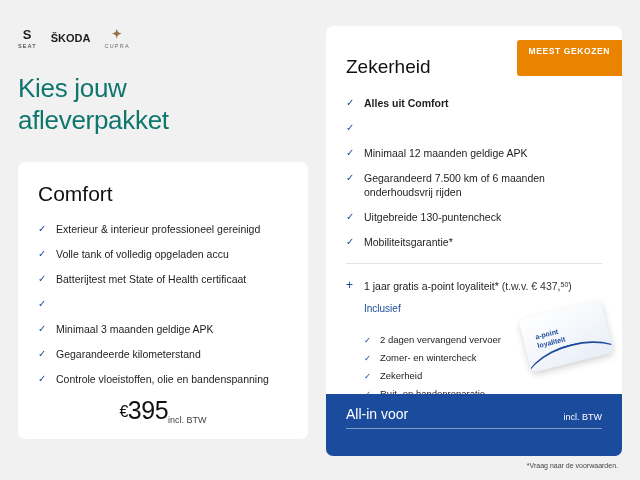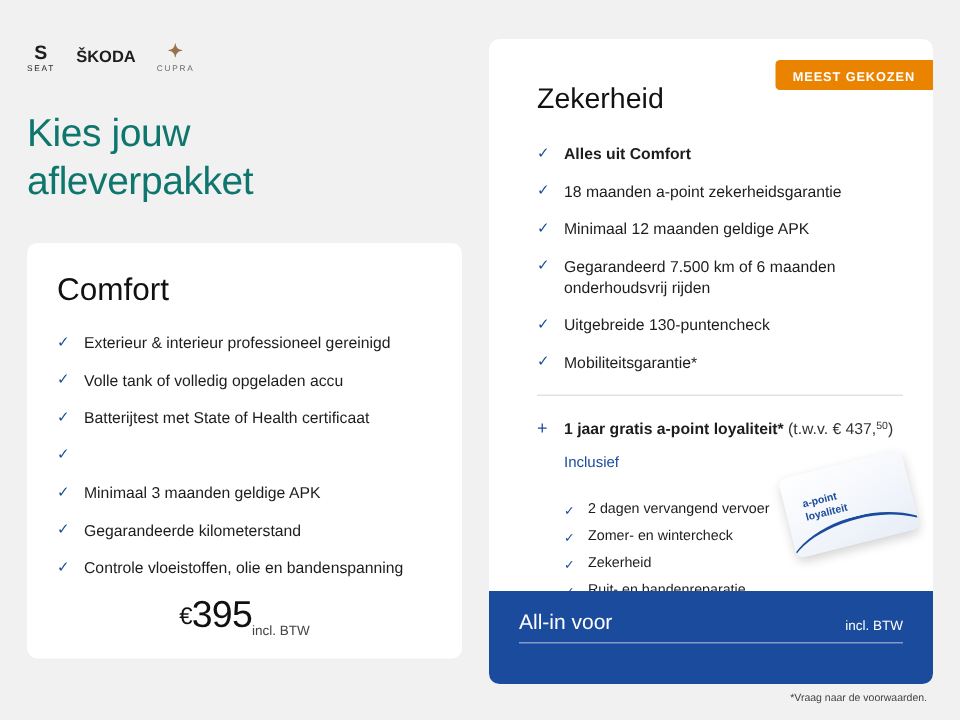--- a/index.html
+++ b/index.html
@@ -152,47 +152,47 @@
   }
   .badge {
     position: absolute;
     right: 0;
     top: 14px;
     background: #e98300;
     color: #fff;
     font-size: 8.5px;
     font-weight: bold;
     letter-spacing: 0.6px;
-    padding: 6px 12px 4px 12px;
+    padding: 6px 12px 20px 12px;
     border-radius: 3px 0 0 3px;
     z-index: 4;
   }
   .zeker-body {
-    padding: 30px 20px 0 32px;
+    padding: 30px 20px 0 20px;
   }
   .zeker-title {
     font-size: 19px;
     color: #111;
     margin: 0 0 18px 0;
     font-weight: normal;
   }
   .hr {
     height: 1px;
     background: #e2e2e2;
     margin: 14px 0 14px 0;
   }
   .loyal-row {
     display: flex;
     align-items: flex-start;
     gap: 8px;
     font-size: 10.5px;
     line-height: 14px;
     color: #1d1d1d;
   }
-  .loyal-row b { font-weight: bold; text-align: right; }
+  .loyal-row b { font-weight: normal; text-align: right; }
   .loyal-row .twv { color: #333; font-weight: normal; }
   .sup { font-size: 7px; vertical-align: 3px; }
   .incl-block {
     margin: 10px 0 0 18px;
     position: relative;
   }
   .incl-title {
     color: #1b4b9c;
     font-size: 10px;
     margin-bottom: 20px;
@@ -359,21 +359,20 @@
       <div class="zeker-body">
         <h2 class="zeker-title">Zekerheid</h2>
 
         <ul class="feat">
           <li>
             <span class="check">✓</span>
             <span style="font-weight:bold">Alles uit Comfort</span>
           </li>
           <li>
             <span class="check">✓</span>
-            <span>18 maanden a-point zekerheidsgarantie</span>
           </li>
           <li>
             <span class="check">✓</span>
             <span>Minimaal 12 maanden geldige APK</span>
           </li>
           <li>
             <span class="check">✓</span>
             <span>Gegarandeerd 7.500 km of 6 maanden onderhoudsvrij rijden</span>
           </li>
           <li>

